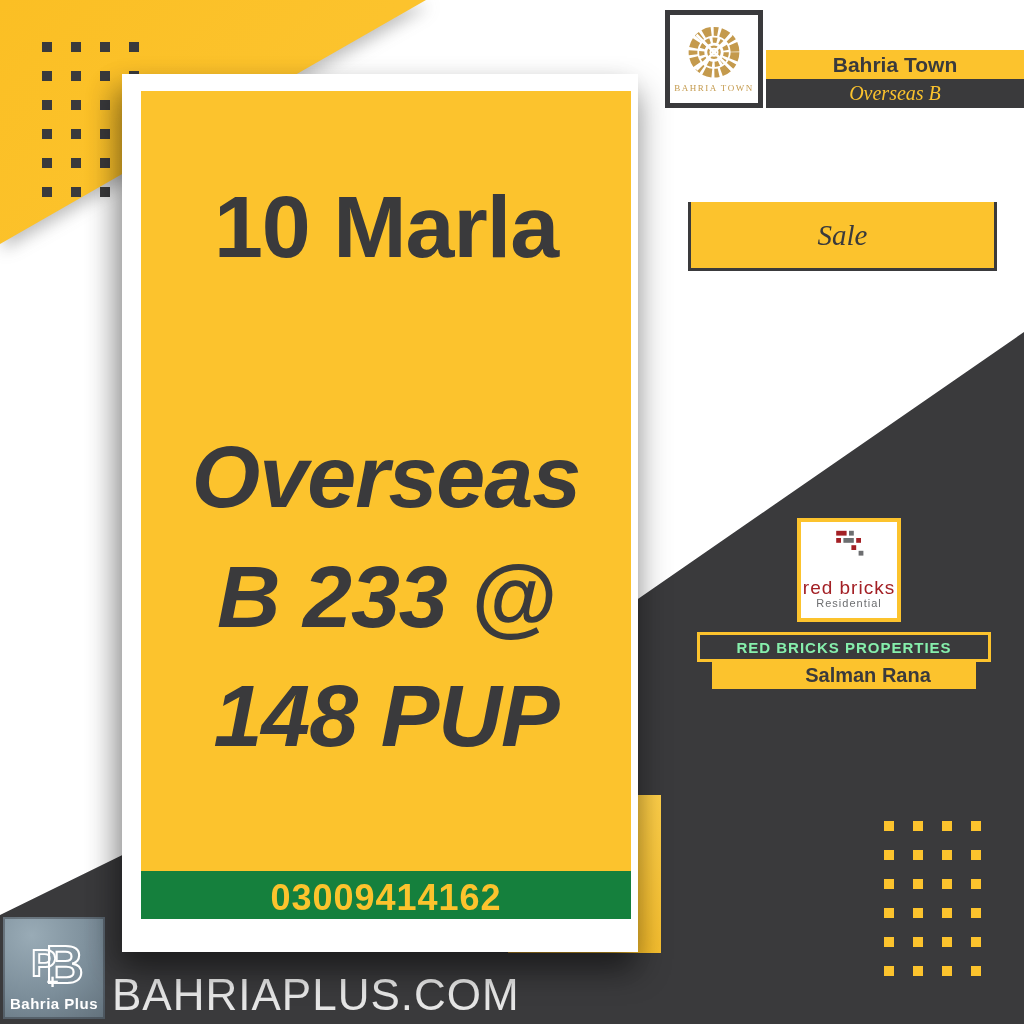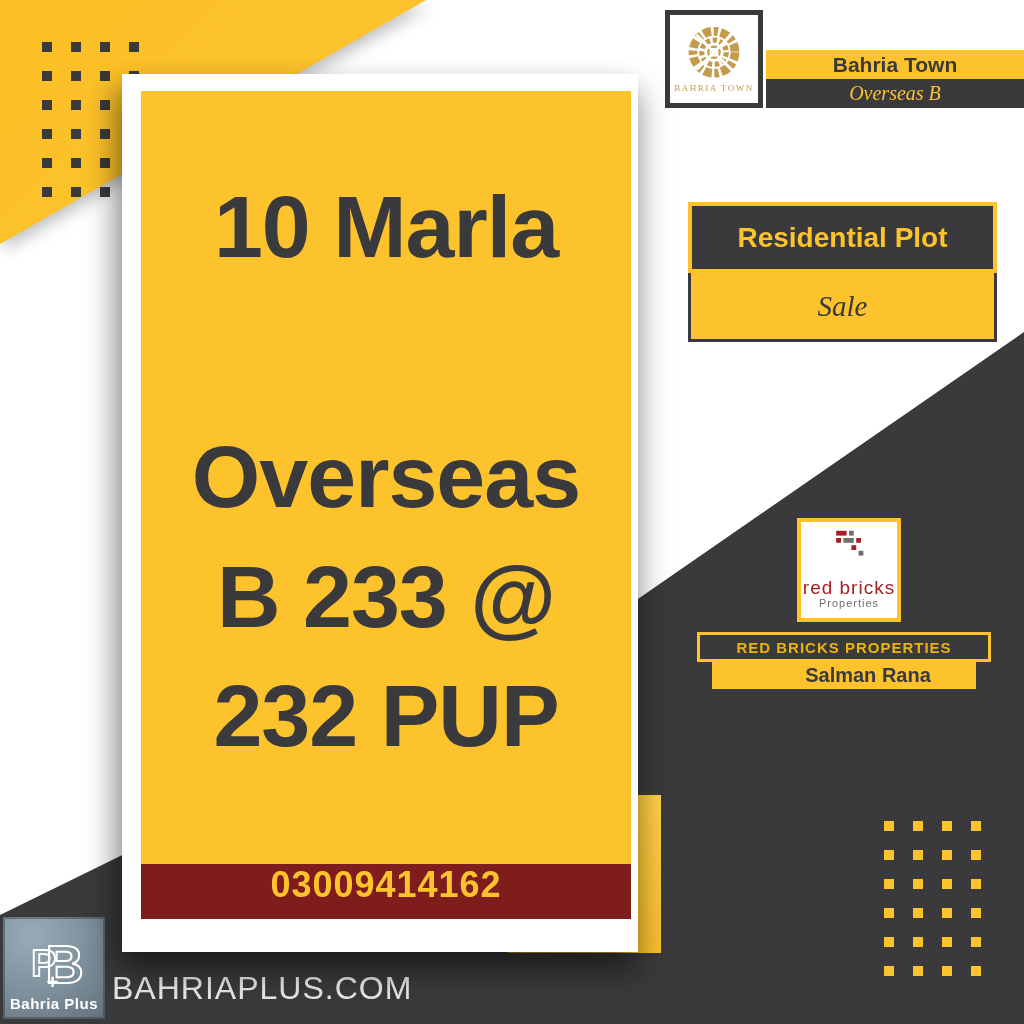--- a/index.html
+++ b/index.html
@@ -39,25 +39,25 @@
     position:absolute; left:122px; top:74px; width:516px; height:878px; z-index:5;
     background:#ffffff; padding:17px 7px 33px 19px;
     display:flex; flex-direction:column;
     box-shadow:0 18px 30px rgba(0,0,0,.42), -12px 12px 26px rgba(0,0,0,.16);
   }
   .card-yellow {
     flex:1; background:#fcc32d; color:#3a3a3c; overflow:hidden;
     display:flex; flex-direction:column; align-items:center; text-align:center;
   }
   .card-size { margin-top:92px; font-size:88px; font-weight:bold; line-height:1; letter-spacing:-1px; }
-  .card-loc  { margin-top:146px; font-size:88px; font-weight:bold; line-height:1.36; letter-spacing:-1px; }
+  .card-loc  { margin-top:146px; font-size:88px; font-weight:bold; line-height:1.36; letter-spacing:-1px;font-style:italic; }
   .phone-bar {
-    height:55px; background:#7f1d1d; color:#fcc32d;
+    height:48px; background:#15803d; color:#fcc32d;
     font-size:36px; font-weight:bold; letter-spacing:1px;
-    display:flex; align-items:flex-start; justify-content:center;
+    display:flex; align-items:flex-end; justify-content:center;
   }
 
   
   .bt-logo-box {
     position:absolute; left:665px; top:10px; width:98px; height:98px; z-index:4;
     background:#fff; border:5px solid #3a3a3c;
     display:flex; flex-direction:column; align-items:center; justify-content:center;
   }
   .bt-logo-label { font-family:"Liberation Serif",serif; font-size:9px; letter-spacing:1.5px; color:#c49a4d; margin-top:1px; white-space:nowrap; }
   .bt-bar { position:absolute; left:766px; top:50px; width:258px; height:58px; z-index:3; }
@@ -89,41 +89,41 @@
   .rb-logo-box {
     position:absolute; left:797px; top:518px; width:104px; height:104px; z-index:3;
     background:#fff; border:4px solid #fcc32d;
     display:flex; flex-direction:column; align-items:center; justify-content:center;
   }
   .rb-title { color:#a32025; font-size:19px; letter-spacing:1px; line-height:1; margin-top:16px; }
   .rb-sub   { color:#6d6e70; font-size:11px; letter-spacing:1px; line-height:1.1; }
   .rb-bar {
     position:absolute; left:697px; top:632px; width:294px; height:30px; z-index:3;
     background:#3a3a3c; border:3px solid #fcc32d;
-    color:#eab308; font-weight:bold; font-size:15px; letter-spacing:1px;
+    color:#86efac; font-weight:bold; font-size:15px; letter-spacing:1px;
     display:flex; align-items:center; justify-content:center;
   }
   .agent-bar {
     position:absolute; left:712px; top:662px; width:264px; height:27px; z-index:3;
     background:#fcc32d; color:#3a3a3c; font-weight:bold; font-size:20px;
     display:flex; align-items:center; justify-content:center;padding-left:48px;
   }
 
   
   .bp-logo-box {
     position:absolute; left:3px; top:917px; width:102px; height:102px; z-index:4;
     background:radial-gradient(130% 130% at 28% 18%, #99abb6 0%, #7b8d99 48%, #57646e 100%);
     box-shadow:inset 0 0 0 2px rgba(35,35,40,.35);
     display:flex; flex-direction:column; align-items:center; justify-content:flex-end;
     padding-bottom:7px;
   }
   .bp-label { color:#fff; font-weight:bold; font-size:15px; letter-spacing:.5px; }
   .site-text {
     position:absolute; left:112px; top:970px; z-index:4;
-    color:#e6e6e6; font-size:32px; letter-spacing:1px;
+    color:#e6e6e6; font-size:44px; letter-spacing:1px;
   }
 </style>
 </head>
 <body>
 
 <div class="canvas">
 
   <div class="tri-wrap">
     <div class="tri-yellow"></div>
   </div>
@@ -181,21 +181,21 @@
       <i></i>
     </div>
   <div class="l-bracket"></div>
 
   <div class="card">
     <div class="card-yellow">
       <div class="card-size">10 Marla</div>
       <div class="card-loc">
         <div>Overseas</div>
         <div>B 233 @</div>
-        <div>232 PUP</div>
+        <div>148 PUP</div>
       </div>
     </div>
     <div class="phone-bar">
       <span>03009414162</span>
     </div>
   </div>
 
   <div class="bt-logo-box">
     <svg width="56" height="56" viewBox="0 0 64 64">
       <circle cx="32" cy="30" r="24" fill="none" stroke="#c49a4d" stroke-width="10" stroke-dasharray="9 3 5 3"></circle>
@@ -208,36 +208,35 @@
       </g>
     </svg>
     <div class="bt-logo-label">BAHRIA TOWN</div>
   </div>
   <div class="bt-bar">
     <div class="bt-bar-top">Bahria Town</div>
     <div class="bt-bar-bottom">Overseas B</div>
   </div>
 
   <div class="res-box">
-    <div class="res-top">Residential Plot</div>
     <div class="res-bottom">Sale</div>
   </div>
 
   <div class="rb-logo-box">
     <svg width="48" height="32" viewBox="0 0 60 40">
       <rect x="14" y="1" width="13" height="6" fill="#a32025"></rect>
       <rect x="30" y="1" width="6" height="6" fill="#6d6e70"></rect>
       <rect x="14" y="10" width="6" height="6" fill="#a32025"></rect>
       <rect x="23" y="10" width="13" height="6" fill="#6d6e70"></rect>
       <rect x="39" y="10" width="6" height="6" fill="#a32025"></rect>
       <rect x="33" y="19" width="6" height="6" fill="#a32025"></rect>
       <rect x="42" y="26" width="6" height="6" fill="#6d6e70"></rect>
     </svg>
     <div class="rb-title">red bricks</div>
-    <div class="rb-sub">Properties</div>
+    <div class="rb-sub">Residential</div>
   </div>
   <div class="rb-bar">RED BRICKS PROPERTIES</div>
   <div class="agent-bar">Salman Rana</div>
 
   <div class="bp-logo-box">
     <svg width="66" height="62" viewBox="0 0 70 64">
       <text x="26" y="52" font-size="56" font-weight="bold" fill="none" stroke="#ffffff" stroke-width="2.2" font-family="Liberation Sans, sans-serif">B</text>
       <text x="11" y="45" font-size="40" font-weight="bold" fill="none" stroke="#ffffff" stroke-width="2" font-family="Liberation Sans, sans-serif">P</text>
       <text x="27" y="58" font-size="22" font-weight="bold" fill="#ffffff" font-family="Liberation Sans, sans-serif">+</text>
     </svg>

